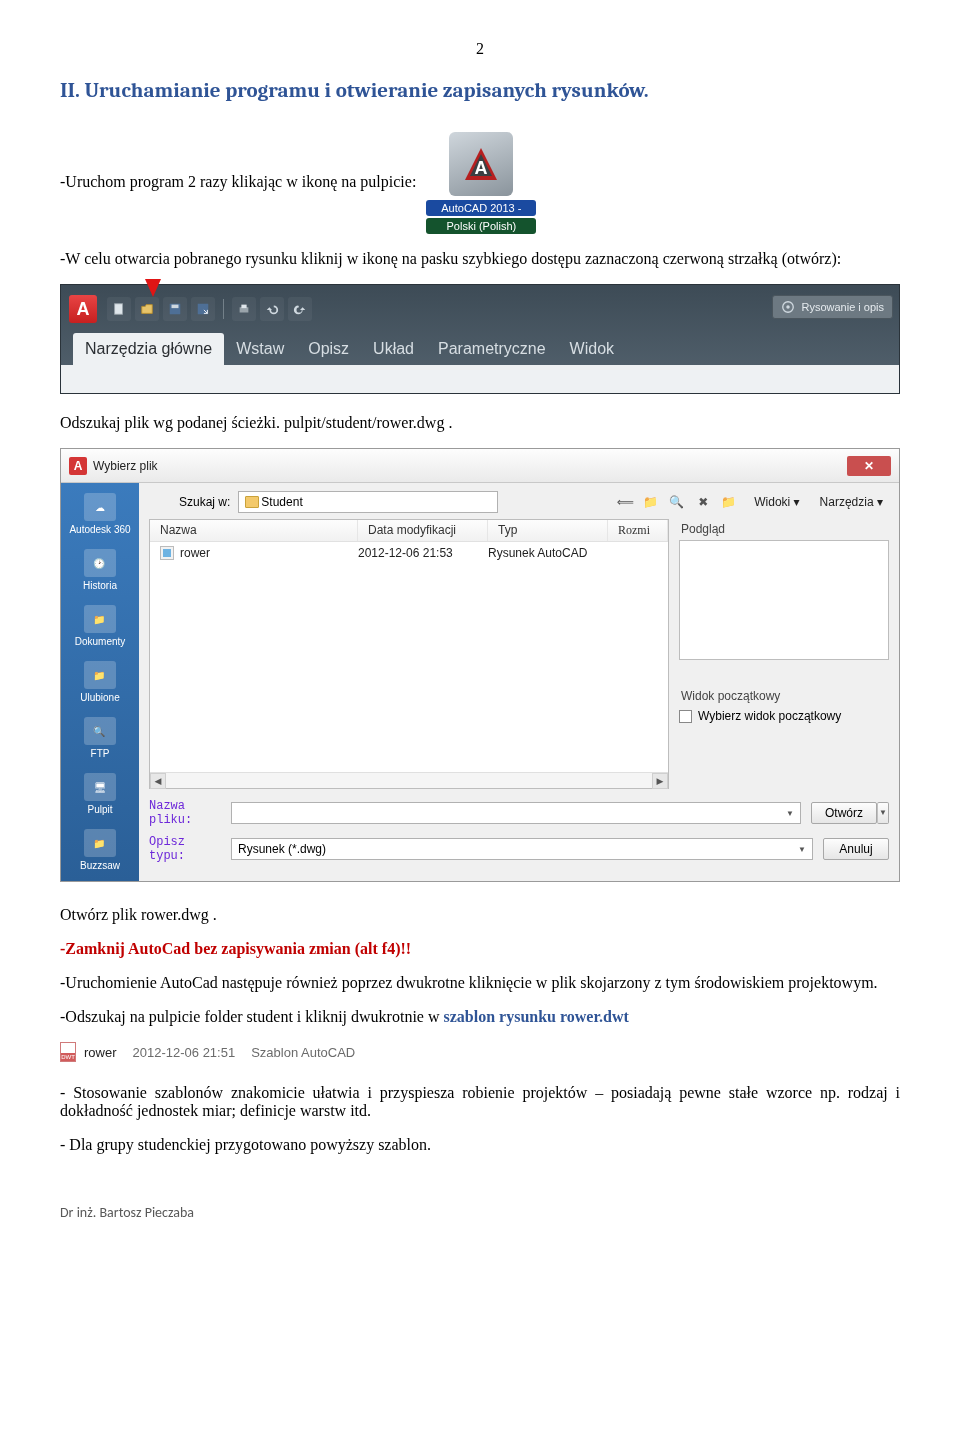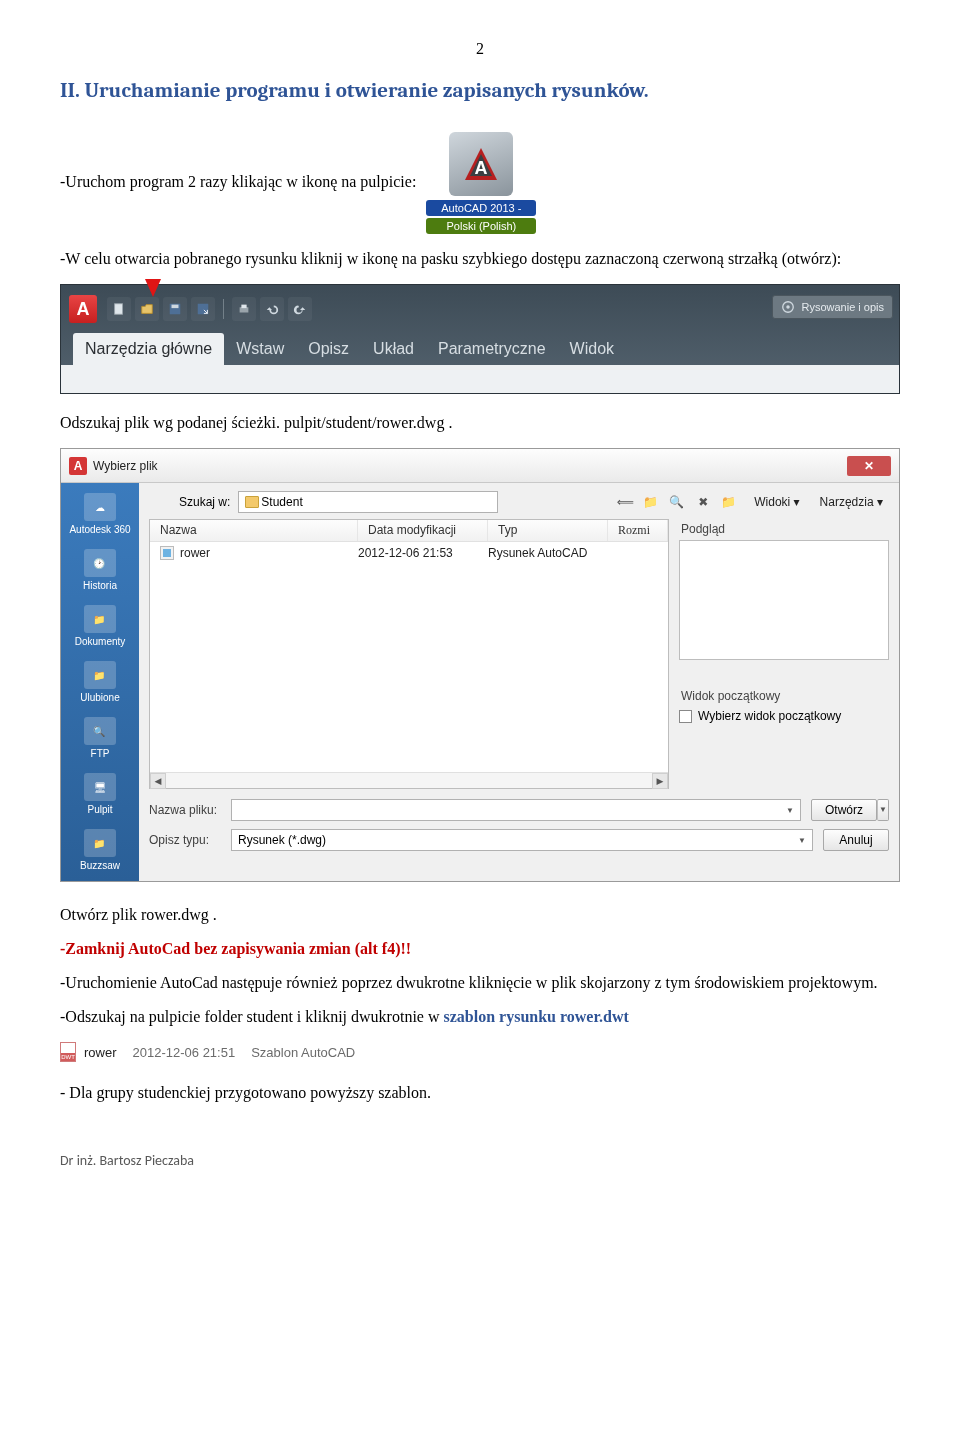--- a/index.html
+++ b/index.html
@@ -45,21 +45,21 @@
     background: linear-gradient(160deg,#cfd6dc,#8a949c);
     border-radius: 6px;
     display: flex; align-items: center; justify-content: center;
   }
   .desktop-icon .icon64 svg { width: 40px; height: 40px; }
   .desktop-icon .cap1 {
     background: #1a4aa0; color: #fff; font-family: Arial,sans-serif;
     font-size: 11px; padding: 2px 4px; border-radius: 3px; display: block;
   }
   .desktop-icon .cap2 {
-    background: #4d7c0f; color: #fff; font-family: Arial,sans-serif;
+    background: #14532d; color: #fff; font-family: Arial,sans-serif;
     font-size: 11px; padding: 2px 4px; border-radius: 3px; display: block;
     margin-top: 2px;
   }
 
   
   .ribbon-shot {
     width: 100%;
     height: 110px;
     background: linear-gradient(#3d4b56,#556470);
     border: 1px solid #2a333a;
@@ -233,21 +233,21 @@
   .preview-pane{
     width:210px;display:flex;flex-direction:column;
   }
   .preview-pane .lbl{ color:#444;margin:3px 0 4px 2px;}
   .preview-box{ height:120px;border:1px solid #bdbdbd;background:#fff;}
   .startview{margin-top:26px;}
   .chk{display:flex;align-items:center;gap:6px;margin-top:6px;}
   .chk .box{width:13px;height:13px;border:1px solid #888;background:#fff;}
   .bottom-rows{margin-top:10px;display:flex;flex-direction:column;gap:8px;}
   .brow{display:flex;align-items:center;gap:10px;}
-  .brow .k{width:72px;color:#404040;}
+  .brow .k{width:72px;color:#6d28d9;font-family:Liberation Mono, monospace;}
   .brow .inbox{flex:1;height:22px;border:1px solid #b1b1b1;background:#fff;display:flex;align-items:center;padding:0 6px;}
   .brow .btn{width:66px;height:22px;border:1px solid #a8a8a8;background:linear-gradient(#fdfdfd,#e6e6e6);border-radius:2px;text-align:center;line-height:20px;}
   .brow .dd{width:12px;border-left:1px solid #c0c0c0;display:flex;align-items:center;justify-content:center;font-size:8px;color:#555;}
 
   .red-bold { color:#c00000; font-weight:bold; }
   .blue-bold{ color:#2F5496; font-weight:bold; }
 
   
   .tmpl-row{
     display:flex;align-items:center;gap:16px;
@@ -481,18 +481,19 @@
     <div style="display:flex;align-items:center;gap:8px;color:#222;">
       <div class="dwt-icon">
           <span class="tag">DWT</span>
         </div>
       <span>rower</span>
     </div>
     <span>2012-12-06 21:51</span>
     <span>Szablon AutoCAD</span>
   </div>
 
+  <p style="text-align:justify;">- Stosowanie szablonów znakomicie ułatwia i przyspiesza robienie projektów – posiadają pewne stałe wzorce np. rodzaj i dokładność jednostek miar; definicje warstw itd.</p>
 
   <p>- Dla grupy studenckiej przygotowano powyższy szablon.</p>
 
   <div class="footer">Dr inż. Bartosz Pieczaba</div>
 
 </div>
 
 </body></html>

